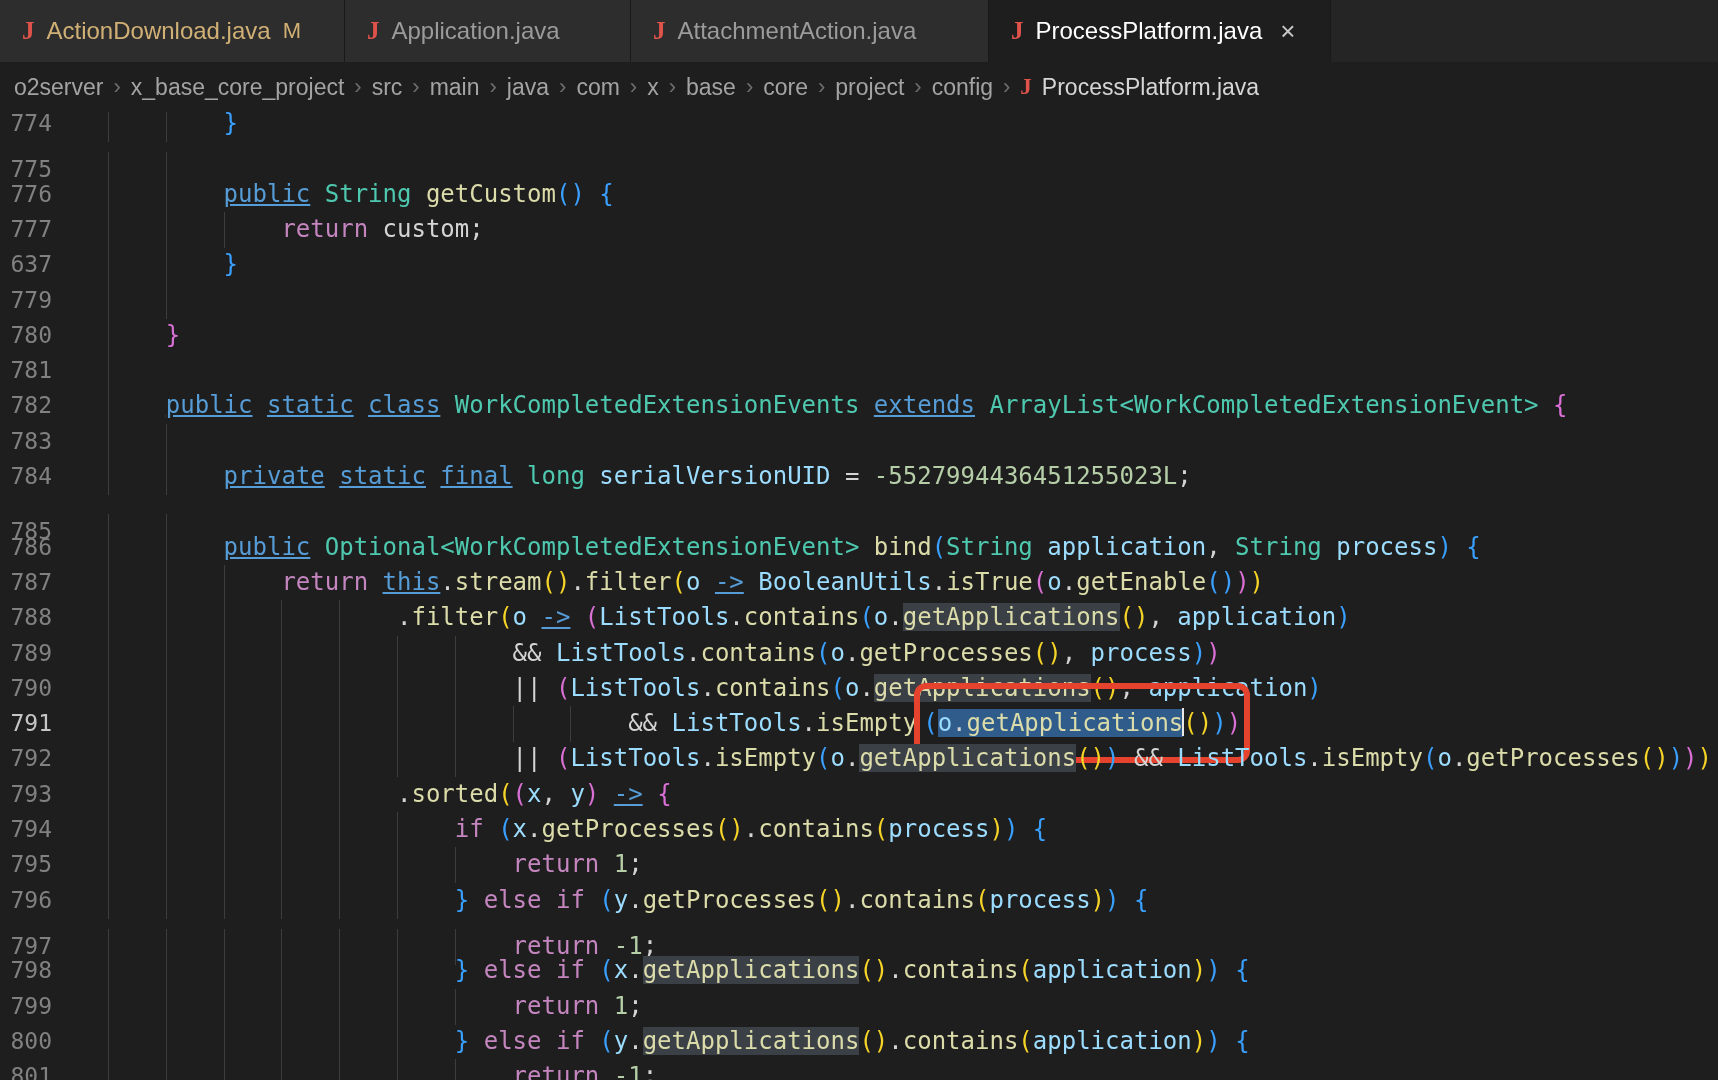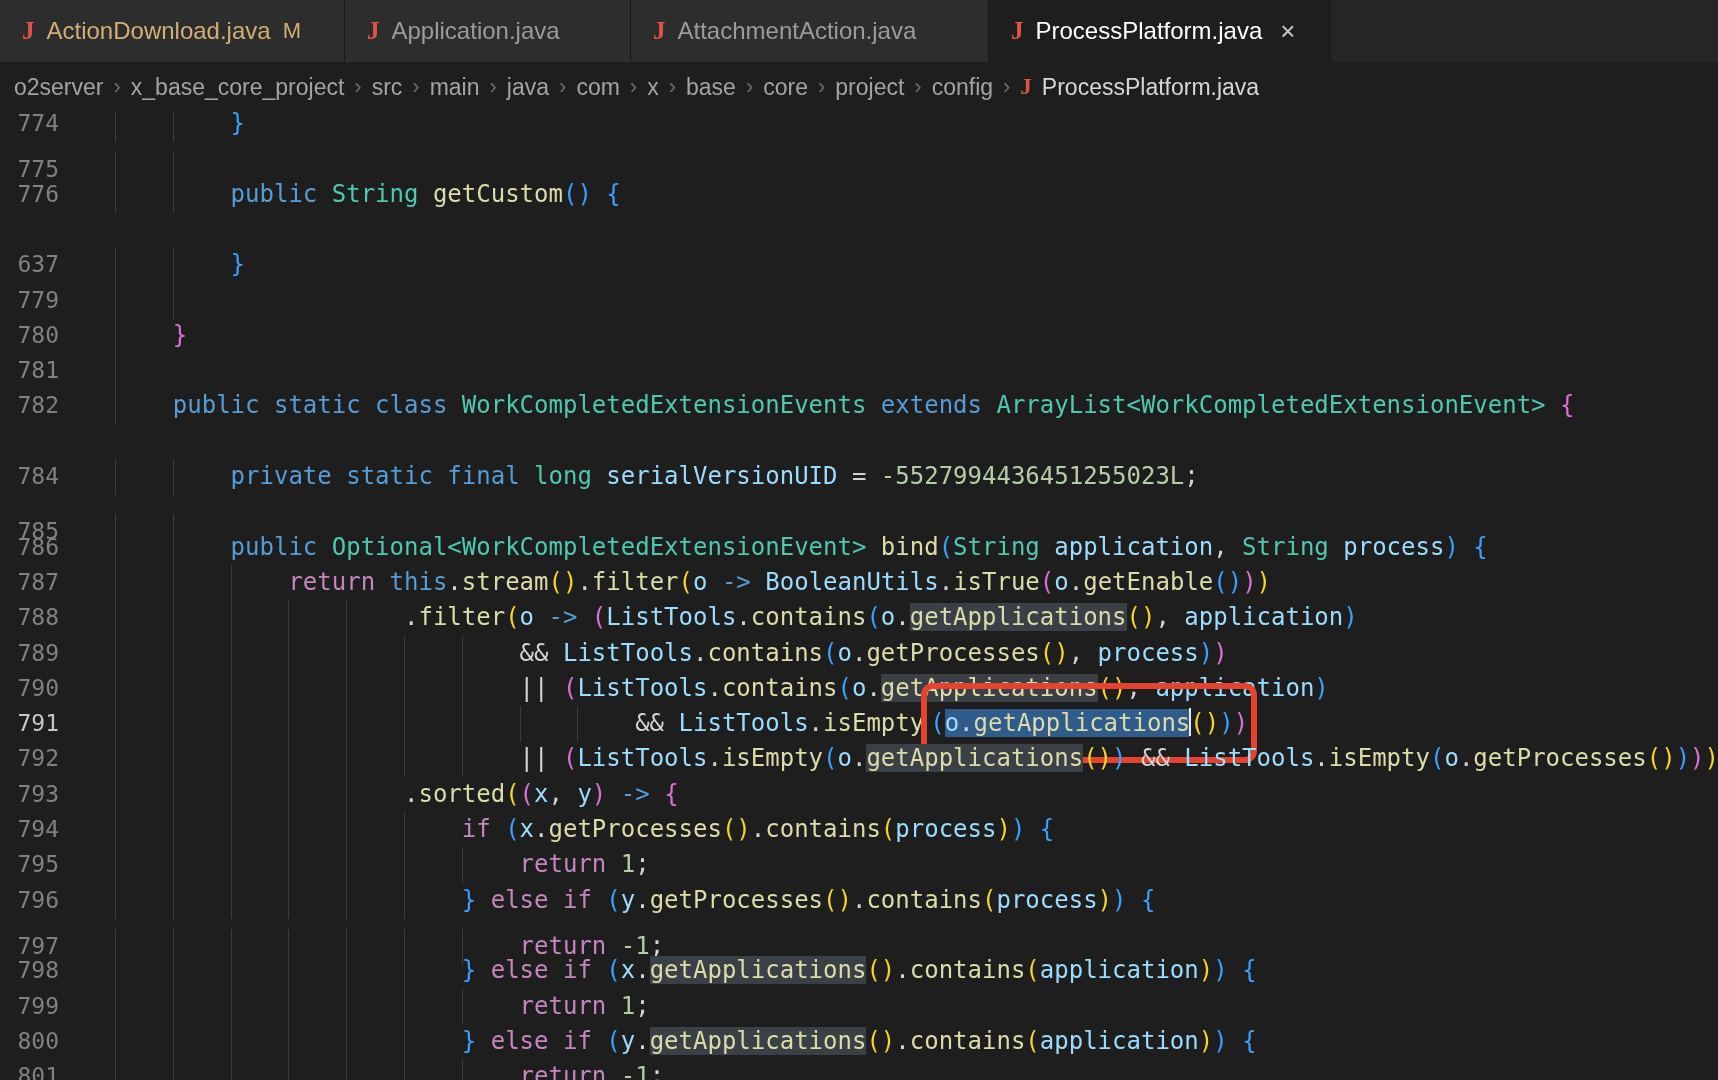--- a/index.html
+++ b/index.html
@@ -36,57 +36,59 @@
   .crumbbar .items{display:flex;align-items:center;}
   .crumb{cursor:pointer;}
   .chev{color:var(--chevron);margin:0 10px;font-size:22px;}
   .crumb-file{color:var(--crumb_file);cursor:pointer;}
   .crumbbar .jicon{font-weight:bold;font-size:23px;color:var(--java);margin-right:10px;font-family:"Liberation Serif",serif;}
   
   .editor{
     position:absolute;top:0;left:0;width:1718px;height:1080px;z-index:5;
     font-family:"DejaVu Sans Mono", monospace;font-size:24px;
   }
-  .line{position:absolute;left:0;width:1540px;height:36px;line-height:35px;white-space:pre;margin-left:7px;}
+  .line{position:absolute;left:0;width:1540px;height:36px;line-height:35px;white-space:pre;}
   .ln{
     position:absolute;left:0;top:0;width:52px;text-align:right;
     color:var(--ln);font-size:23px;cursor:pointer;
   }
   .line.active .ln{color:var(--ln_active);}
   .guides{
     position:absolute;left:108px;top:0;height:36px;
     background:repeating-linear-gradient(to right, var(--guide) 0 1px, transparent 1px 4ch);
   }
   .code{position:absolute;left:108px;top:0;white-space:pre;color:var(--pl);cursor:text;}
-  .kw{color:var(--kw);} .ctl{color:var(--ctl);} .typ{color:var(--typ);}
+  .kw{color:var(--kw);text-decoration:underline;} .ctl{color:var(--ctl);} .typ{color:var(--typ);}
   .fn{color:var(--fn);} .vr{color:var(--vr);} .num{color:var(--num);} .pl{color:var(--pl);}
   .b1{color:var(--b1);} .b2{color:var(--b2);} .b3{color:var(--b3);}
   .hl{background:var(--hl);}
   .seltext{background:var(--sel);}
   .redbox{
     border:6px solid var(--red);border-radius:12px;
     padding:20px 3px;margin-left:-3px;
   }
   .cursor{
     display:inline-block;width:2px;height:28px;background:var(--cursor);
     vertical-align:-5px;margin:0 -1px;
   }
 </style>
 </head>
 <body>
 
 <div class="editor" id="editor">
     <div class="line" style="top: 106px;"><span class="ln">774</span><span class="guides" style="width: calc(8ch - 4px);"></span><span class="code"><span class="pl">        </span><span class="b3">}</span></span></div>
     <div class="line" style="top: 152px;"><span class="ln">775</span><span class="guides" style="width: calc(8ch - 4px);"></span><span class="code"></span></div>
     <div class="line" style="top: 176.6px;"><span class="ln">776</span><span class="guides" style="width: calc(8ch - 4px);"></span><span class="code"><span class="pl">        </span><span class="kw">public</span><span class="pl"> </span><span class="typ">String</span><span class="pl"> </span><span class="fn">getCustom</span><span class="b3">(</span><span class="b3">)</span><span class="pl"> </span><span class="b3">{</span></span></div>
+    <div class="line" style="top: 211.9px;"><span class="ln">777</span><span class="guides" style="width: calc(12ch - 4px);"></span><span class="code"><span class="pl">            </span><span class="ctl">return</span><span class="pl"> custom;</span></span></div>
     <div class="line" style="top: 247.2px;"><span class="ln">637</span><span class="guides" style="width: calc(8ch - 4px);"></span><span class="code"><span class="pl">        </span><span class="b3">}</span></span></div>
     <div class="line" style="top: 282.5px;"><span class="ln">779</span><span class="guides" style="width: calc(8ch - 4px);"></span><span class="code"></span></div>
     <div class="line" style="top: 317.8px; text-decoration: underline;"><span class="ln">780</span><span class="guides" style="width: calc(4ch - 4px);"></span><span class="code"><span class="pl">    </span><span class="b2">}</span></span></div>
     <div class="line" style="top: 353.1px;"><span class="ln">781</span><span class="guides" style="width: calc(4ch - 4px);"></span><span class="code"></span></div>
     <div class="line" style="top: 388.4px;"><span class="ln">782</span><span class="guides" style="width: calc(4ch - 4px);"></span><span class="code"><span class="pl">    </span><span class="kw">public</span><span class="pl"> </span><span class="kw">static</span><span class="pl"> </span><span class="kw">class</span><span class="pl"> </span><span class="typ">WorkCompletedExtensionEvents</span><span class="pl"> </span><span class="kw">extends</span><span class="pl"> </span><span class="typ">ArrayList&lt;WorkCompletedExtensionEvent&gt;</span><span class="pl"> </span><span class="b2">{</span></span></div>
+    <div class="line" style="top: 423.7px;"><span class="ln">783</span><span class="guides" style="width: calc(8ch - 4px);"></span><span class="code"></span></div>
     <div class="line" style="top: 459px;"><span class="ln">784</span><span class="guides" style="width: calc(8ch - 4px);"></span><span class="code"><span class="pl">        </span><span class="kw">private</span><span class="pl"> </span><span class="kw">static</span><span class="pl"> </span><span class="kw">final</span><span class="pl"> </span><span class="typ">long</span><span class="pl"> </span><span class="vr">serialVersionUID</span><span class="pl"> = </span><span class="num">-5527994436451255023L</span><span class="pl">;</span></span></div>
     <div class="line" style="top: 514px;"><span class="ln">785</span><span class="guides" style="width: calc(8ch - 4px);"></span><span class="code"></span></div>
     <div class="line" style="top: 529.6px;"><span class="ln">786</span><span class="guides" style="width: calc(8ch - 4px);"></span><span class="code"><span class="pl">        </span><span class="kw">public</span><span class="pl"> </span><span class="typ">Optional</span><span class="typ">&lt;WorkCompletedExtensionEvent&gt;</span><span class="pl"> </span><span class="fn">bind</span><span class="b3">(</span><span class="typ">String</span><span class="pl"> </span><span class="vr">application</span><span class="pl">, </span><span class="typ">String</span><span class="pl"> </span><span class="vr">process</span><span class="b3">)</span><span class="pl"> </span><span class="b3">{</span></span></div>
     <div class="line" style="top: 564.9px;"><span class="ln">787</span><span class="guides" style="width: calc(12ch - 4px);"></span><span class="code"><span class="pl">            </span><span class="ctl">return</span><span class="pl"> </span><span class="kw">this</span><span class="pl">.</span><span class="fn">stream</span><span class="b1">(</span><span class="b1">)</span><span class="pl">.</span><span class="fn">filter</span><span class="b1">(</span><span class="vr">o</span><span class="pl"> </span><span class="kw">-&gt;</span><span class="pl"> </span><span class="vr">BooleanUtils</span><span class="pl">.</span><span class="fn">isTrue</span><span class="b2">(</span><span class="vr">o</span><span class="pl">.</span><span class="fn">getEnable</span><span class="b3">(</span><span class="b3">)</span><span class="b2">)</span><span class="b1">)</span></span></div>
     <div class="line" style="top: 600.2px;"><span class="ln">788</span><span class="guides" style="width: calc(20ch - 4px);"></span><span class="code"><span class="pl">                    </span><span class="pl">.</span><span class="fn">filter</span><span class="b1">(</span><span class="vr">o</span><span class="pl"> </span><span class="kw">-&gt;</span><span class="pl"> </span><span class="b2">(</span><span class="vr">ListTools</span><span class="pl">.</span><span class="fn">contains</span><span class="b3">(</span><span class="vr">o</span><span class="pl">.</span><span class="fn hl">getApplications</span><span class="b1">(</span><span class="b1">)</span><span class="pl">, </span><span class="vr">application</span><span class="b3">)</span></span></div>
     <div class="line" style="top: 635.5px;"><span class="ln">789</span><span class="guides" style="width: calc(28ch - 4px);"></span><span class="code"><span class="pl">                            </span><span class="pl">&amp;&amp; </span><span class="vr">ListTools</span><span class="pl">.</span><span class="fn">contains</span><span class="b3">(</span><span class="vr">o</span><span class="pl">.</span><span class="fn">getProcesses</span><span class="b1">(</span><span class="b1">)</span><span class="pl">, </span><span class="vr">process</span><span class="b3">)</span><span class="b2">)</span></span></div>
     <div class="line" style="top: 670.8px;"><span class="ln">790</span><span class="guides" style="width: calc(28ch - 4px);"></span><span class="code"><span class="pl">                            </span><span class="pl">|| </span><span class="b2">(</span><span class="vr">ListTools</span><span class="pl">.</span><span class="fn">contains</span><span class="b3">(</span><span class="vr">o</span><span class="pl">.</span><span class="fn hl">getApplications</span><span class="b1">(</span><span class="b1">)</span><span class="pl">, </span><span class="vr">application</span><span class="b3">)</span></span></div>
     <div class="line active" style="top: 706.1px;"><span class="ln">791</span><span class="guides" style="width: calc(36ch - 4px);"></span><span class="code"><span class="pl">                                    </span><span class="pl">&amp;&amp; </span><span class="vr">ListTools</span><span class="pl">.</span><span class="fn">isEmpty</span><span class="redbox"><span class="b3">(</span><span class="seltext"><span class="vr">o</span><span class="pl">.</span><span class="fn">getApplications</span></span><span class="cursor"></span><span class="b1">(</span><span class="b1">)</span><span class="b3">)</span><span class="b2">)</span></span></span></div>
     <div class="line" style="top: 741.4px;"><span class="ln">792</span><span class="guides" style="width: calc(28ch - 4px);"></span><span class="code"><span class="pl">                            </span><span class="pl">|| </span><span class="b2">(</span><span class="vr">ListTools</span><span class="pl">.</span><span class="fn">isEmpty</span><span class="b3">(</span><span class="vr">o</span><span class="pl">.</span><span class="fn hl">getApplications</span><span class="b1">(</span><span class="b1">)</span><span class="b3">)</span><span class="pl"> &amp;&amp; </span><span class="vr">ListTools</span><span class="pl">.</span><span class="fn">isEmpty</span><span class="b3">(</span><span class="vr">o</span><span class="pl">.</span><span class="fn">getProcesses</span><span class="b1">(</span><span class="b1">)</span><span class="b3">)</span><span class="b2">)</span><span class="b1">)</span></span></div>
     <div class="line" style="top: 776.7px;"><span class="ln">793</span><span class="guides" style="width: calc(20ch - 4px);"></span><span class="code"><span class="pl">                    </span><span class="pl">.</span><span class="fn">sorted</span><span class="b1">(</span><span class="b2">(</span><span class="vr">x</span><span class="pl">, </span><span class="vr">y</span><span class="b2">)</span><span class="pl"> </span><span class="kw">-&gt;</span><span class="pl"> </span><span class="b2">{</span></span></div>

